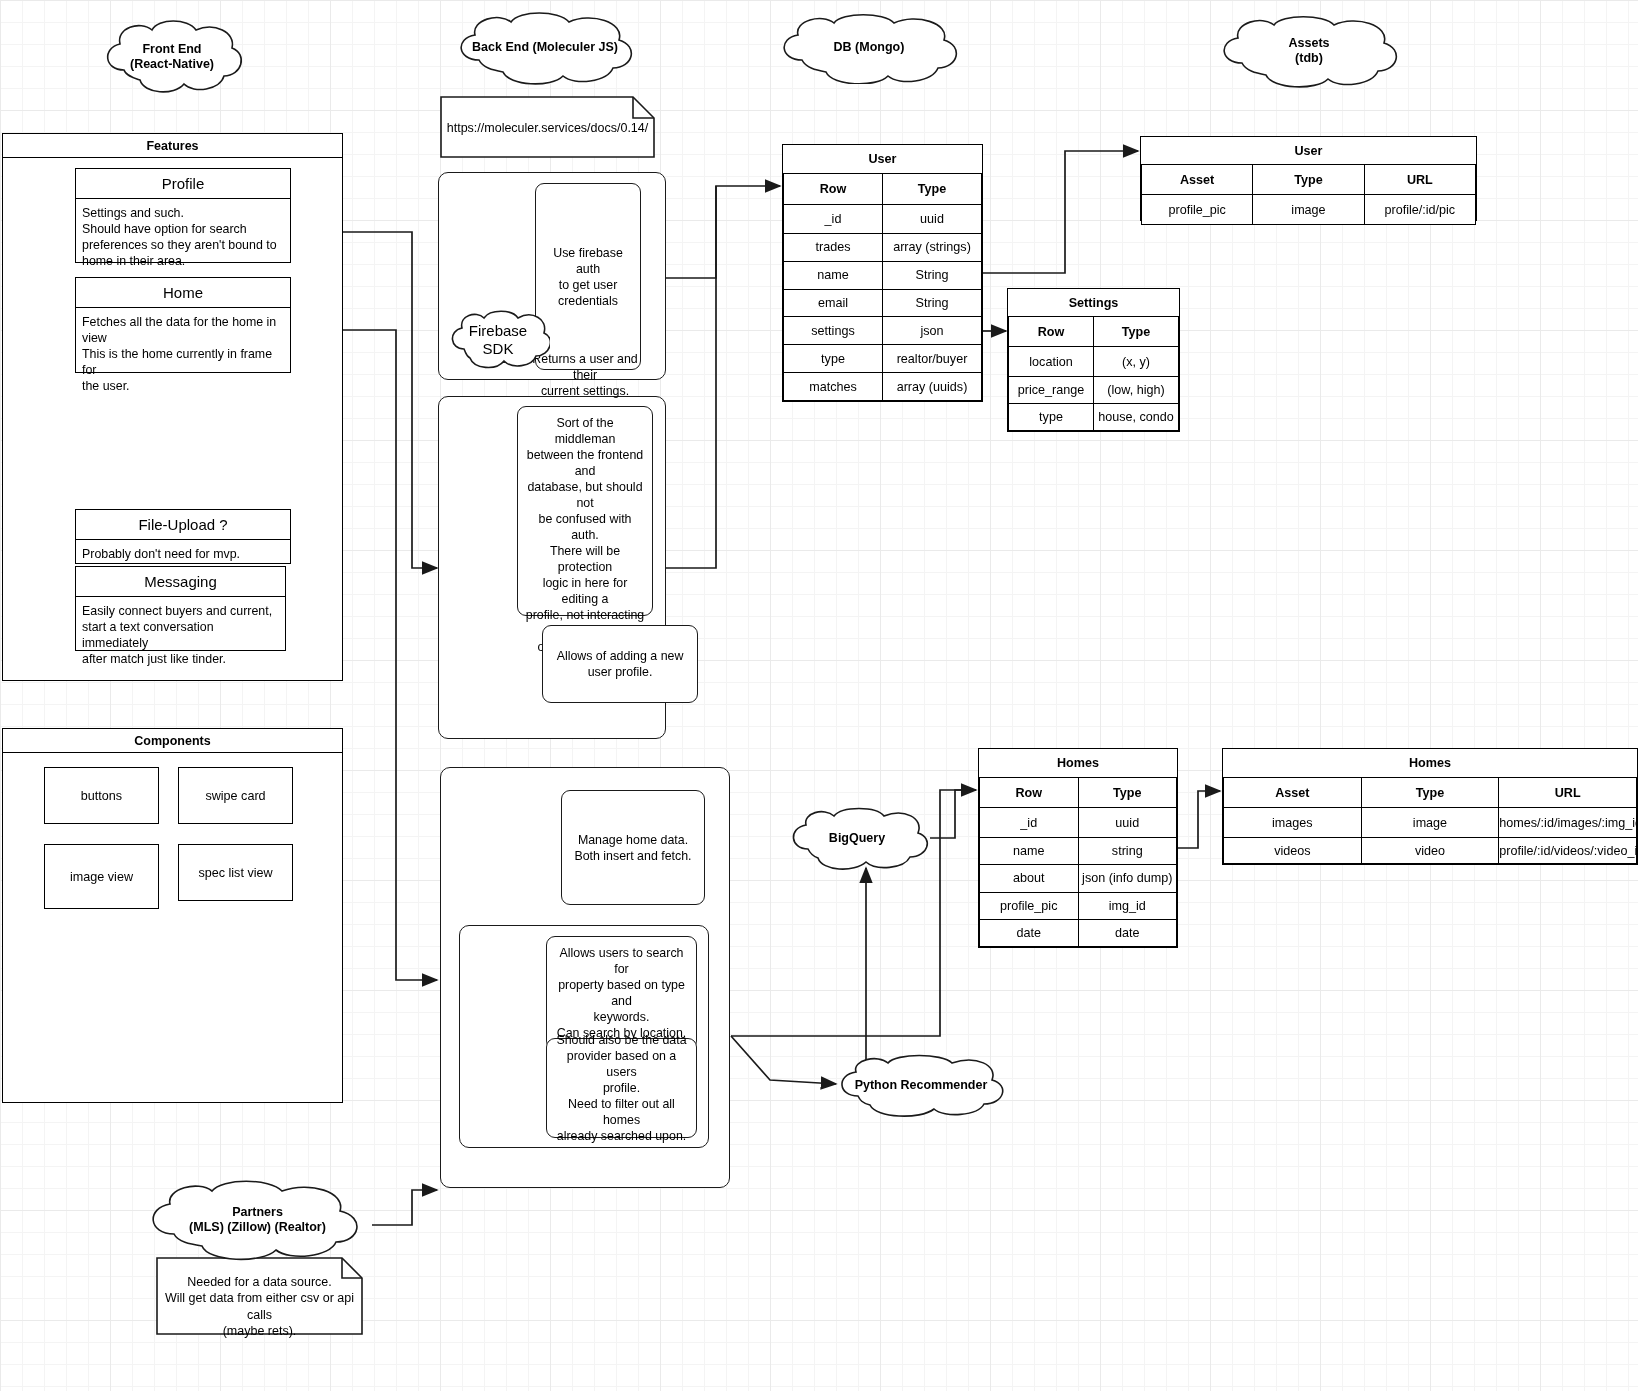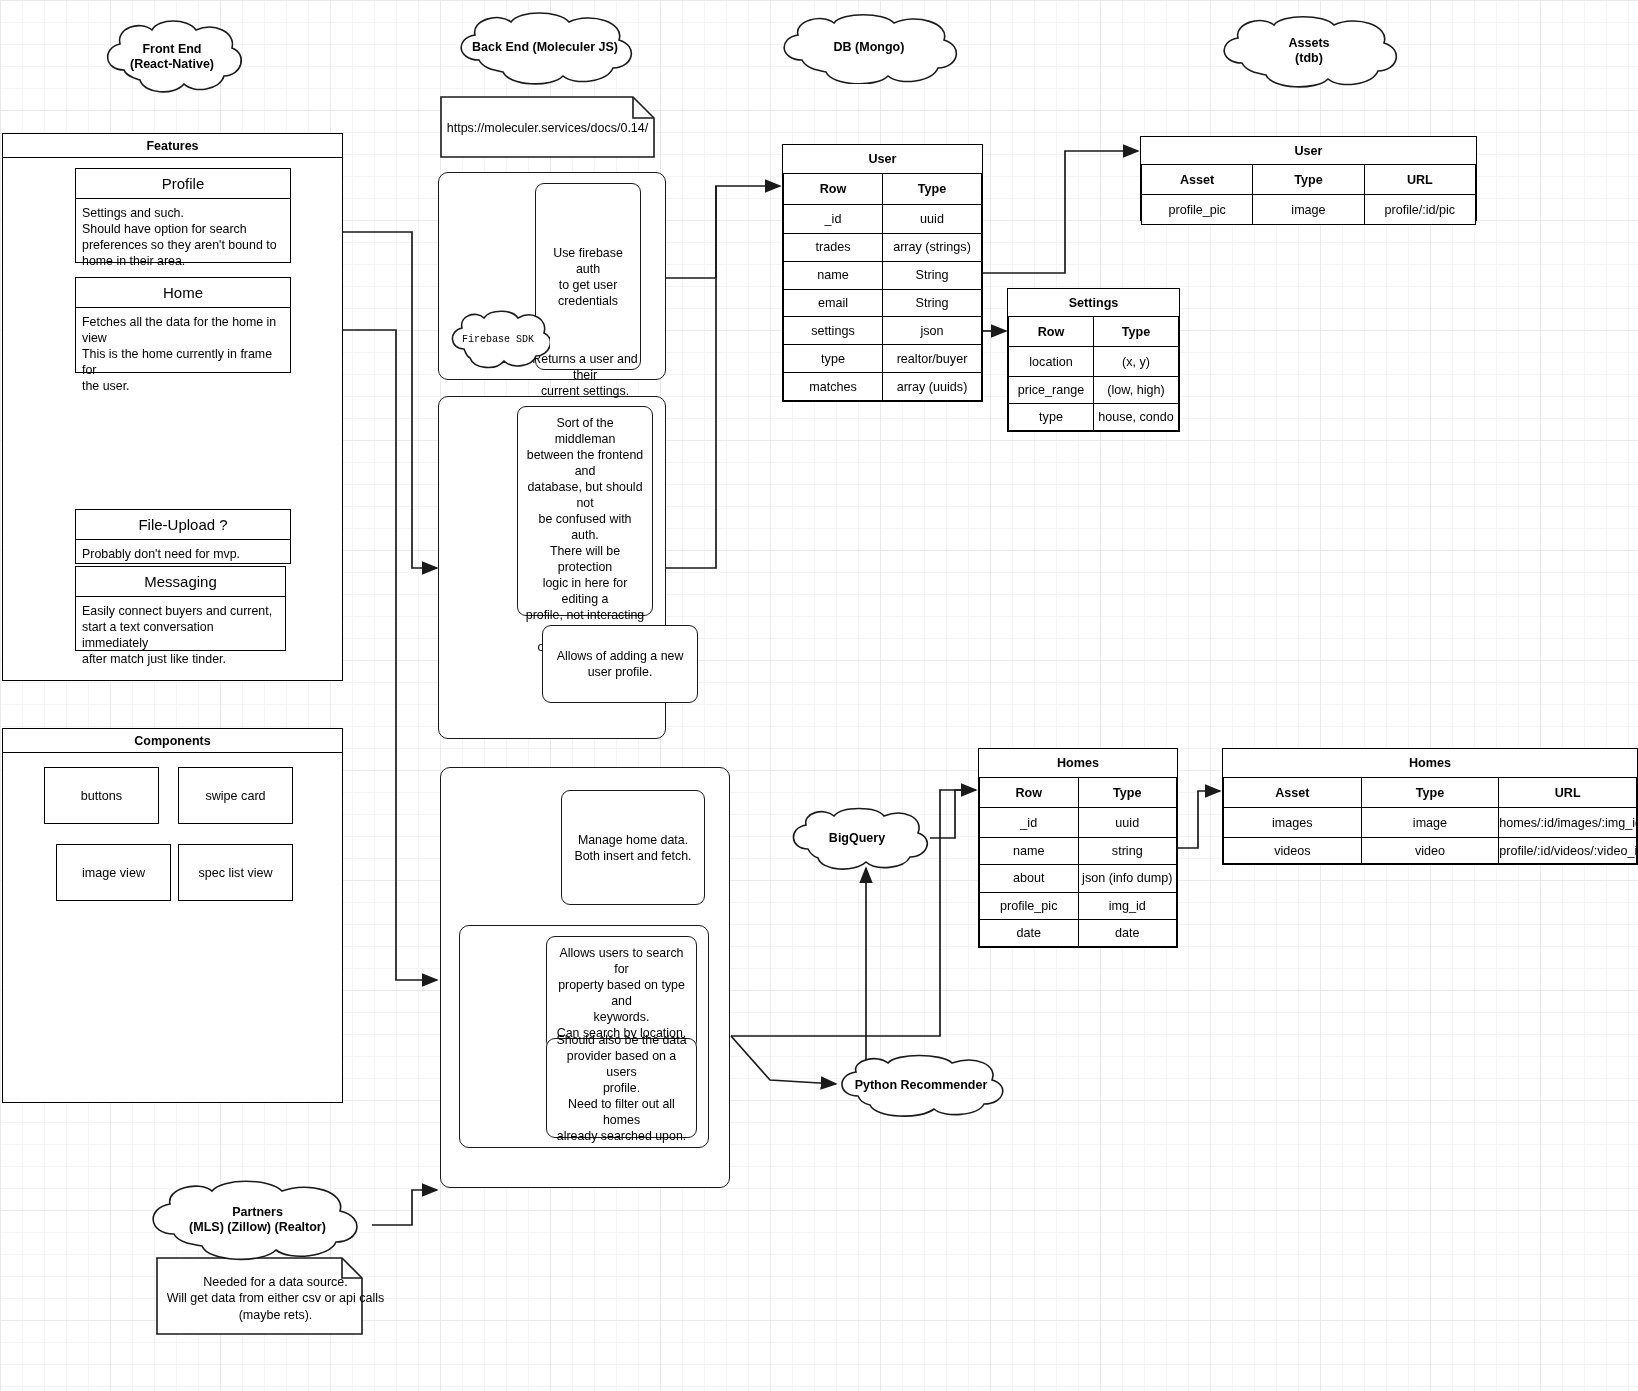--- a/index.html
+++ b/index.html
@@ -119,21 +119,21 @@
       <path d="M30,49 C8,49 6,27 26,24 C22,9 50,1 62,11 C70,0 112,0 122,11 C144,1 178,11 172,29 C192,35 186,57 166,57 C160,71 128,75 116,65 C104,77 60,75 54,61 C44,59 34,57 30,49 Z" fill="#fff" stroke="#1a1a1a" stroke-width="1.6"></path>
     </svg>
   <span style="white-space:pre-line;">Assets
 (tdb)</span>
 </div>
 
 <div class="cloud" style="left:446px;top:309px;width:104px;height:62px;font-weight:normal;">
   <svg viewBox="0 0 104 62" preserveAspectRatio="none">
       <path d="M18,40 C4,40 2,22 16,19 C13,7 30,1 38,9 C44,0 66,0 72,9 C86,1 102,10 98,24 C110,29 104,47 90,47 C86,58 66,60 58,52 C50,62 28,60 24,49 C20,47 20,44 18,40 Z" fill="#fff" stroke="#1a1a1a" stroke-width="1.6"></path>
     </svg>
-  <span style="font-weight:normal;font-size:10px;font-family:Liberation Mono, monospace;">Firebase SDK</span>
+  <span style="font-weight:normal;font-size:15px;">Firebase SDK</span>
 </div>
 
 <div class="cloud" style="left:784px;top:806px;width:146px;height:66px;">
   <svg viewBox="0 0 146 66" preserveAspectRatio="none">
       <path d="M24,43 C6,43 4,22 22,19 C19,7 40,1 50,10 C58,0 92,0 100,10 C120,2 140,12 134,27 C150,32 144,51 126,51 C120,63 92,65 82,56 C70,67 38,65 34,52 C28,50 26,47 24,43 Z" fill="#fff" stroke="#1a1a1a" stroke-width="1.6"></path>
     </svg>
   <span>BigQuery</span>
 </div>
 
 <div class="cloud" style="left:832px;top:1053px;width:178px;height:66px;">
@@ -184,21 +184,21 @@
 
 <div class="panel" style="left:2px;top:728px;width:341px;height:375px;z-index:3;">
   <div class="panel-title">Components</div>
 </div>
 <div class="cbox" style="left:44px;top:767px;width:115px;height:57px;z-index:4;">
     <span>buttons</span>
   </div>
 <div class="cbox" style="left:178px;top:767px;width:115px;height:57px;z-index:4;">
     <span>swipe card</span>
   </div>
-<div class="cbox" style="left:56px;top:844px;width:115px;height:57px;z-index:4;">
+<div class="cbox" style="left:44px;top:844px;width:115px;height:65px;z-index:4;">
     <span>image view</span>
   </div>
 <div class="cbox" style="left:178px;top:844px;width:115px;height:57px;z-index:4;">
     <span>spec list view</span>
   </div>
 
 <div class="docshape" style="left:440px;top:96px;width:215px;height:62px;z-index:4;">
   <svg width="215" height="62">
       <path d="M1,1 L193,1 L214,22 L214,61 L1,61 Z" fill="#fff" stroke="#1a1a1a" stroke-width="1.6"></path>
       <path d="M193,1 L193,22 L214,22" fill="none" stroke="#1a1a1a" stroke-width="1.6"></path>
@@ -386,21 +386,21 @@
         </tr>
     <tr>
           <td>videos</td>
           <td>video</td>
           <td>profile/:id/videos/:video_id</td>
         </tr>
   </tbody>
     </table>
 </div>
 
-<div class="docshape" style="left:156px;top:1257px;width:207px;height:78px;z-index:4;padding-left:32px;">
+<div class="docshape" style="left:156px;top:1257px;width:207px;height:78px;z-index:4;">
   <svg width="207" height="78">
       <path d="M1,1 L186,1 L206,21 L206,77 L1,77 Z" fill="#fff" stroke="#1a1a1a" stroke-width="1.6"></path>
       <path d="M186,1 L186,21 L206,21" fill="none" stroke="#1a1a1a" stroke-width="1.6"></path>
     </svg>
   <div class="txt" style="top:17px;">Needed for a data source.
 Will get data from either csv or api calls
 (maybe rets).</div>
 </div>
 
 </body></html>

